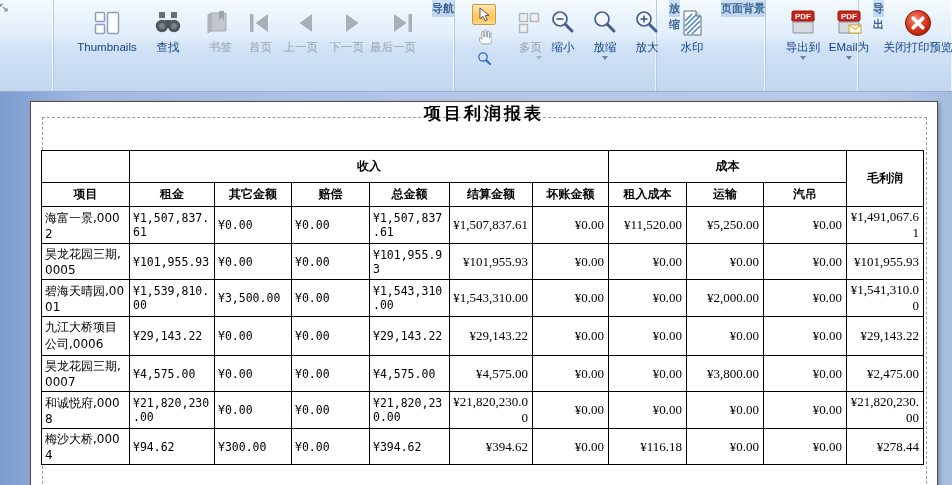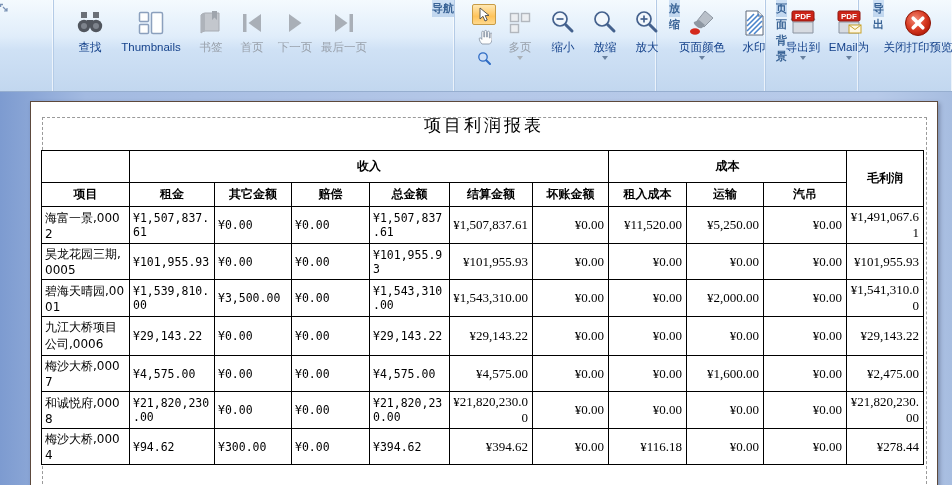--- a/index.html
+++ b/index.html
@@ -10,38 +10,38 @@
     border-bottom:1px solid #96aecf;}
   .rgroup{position:relative;box-sizing:border-box;display:flex;flex-direction:row;
     border-right:1px solid #b4cbe6;box-shadow:inset -1px 0 0 rgba(255,255,255,.65);padding-left:13px;}
   .rgroup-body{flex:1;display:flex;align-items:flex-start;padding:3px 1px 0 1px;}
   .rgroup-label{height:17px;line-height:16px;font-size:11px;color:#3a6496;text-align:right;
     background:linear-gradient(#cfe1f5,#c0d6ee);position:relative;font-weight:bold;}
   .rbtn{display:flex;flex-direction:column;align-items:center;box-sizing:border-box;
     padding-top:2px;color:#15428b;font-size:11.5px;cursor:default;border-radius:3px;}
   .rbtn .ric{height:36px;display:flex;align-items:center;justify-content:center;}
   .rbtn .rlabel{line-height:13px;white-space:nowrap;}
-  .rbtn.disabled{color:#9aa2ac;}
+  .rbtn.disabled{color:#9aa2ac;align-items:flex-end;}
   .drop{width:0;height:0;border-left:3px solid transparent;border-right:3px solid transparent;
     border-top:4px solid #68809f;margin-top:2px;}
   .disabled .drop{border-top-color:#aab1b9;}
   .ministack{display:flex;flex-direction:column;gap:1px;padding:1px 2px 0 3px;}
   .mini{width:22px;height:19px;border:1px solid transparent;border-radius:2px;
     display:flex;align-items:center;justify-content:center;}
   .mini.sel{background:linear-gradient(#ffe8b4,#ffc35a 60%,#ffd98d);border-color:#c79b46;}
   .launcher{position:absolute;right:3px;top:2px;}
   .clipped{width:13px;height:40px;overflow:hidden;margin-top:2px;}
   
   .preview{position:relative;height:393px;
     background:linear-gradient(90deg,#7d9bd0,#a3bae1 9%,#b5c8e8 50%,#b7cae9 92%,#a7bde0);}
   .page{position:absolute;left:30px;top:9px;width:906px;height:390px;background:#fff;
     border:1px solid #5d493c;box-shadow:2px 2px 4px rgba(40,50,80,.35);}
   .margins{position:absolute;left:11px;top:15px;right:10px;bottom:-2px;
     border-left:1px dashed #9a9a9a;border-top:1px dashed #9a9a9a;border-right:1px dashed #9a9a9a;}
-  .rtitle{position:absolute;top:12px;left:0;width:100%;text-align:center;font-weight:normal;
+  .rtitle{position:absolute;top:0;left:0;width:100%;text-align:center;font-weight:bold;
     font-size:17px;letter-spacing:3px;color:#000;}
   .rpt{position:absolute;left:10px;top:48px;border-collapse:collapse;table-layout:fixed;width:882px;}
   .rpt th,.rpt td{border:1px solid #000;box-sizing:border-box;overflow:hidden;}
   .rpt th{font-size:12px;font-weight:bold;padding:2px 4px;background:#fff;}
   .rpt th.grp{text-align:center;height:32px;}
   .rpt th.sub{text-align:center;height:24px;vertical-align:middle;}
   .rpt th.thv{text-align:center;vertical-align:middle;margin-top:24px;}
   .rpt td{font-size:12px;padding:2px 3px;vertical-align:middle;word-break:break-all;line-break:anywhere;background:#fff;}
   .rpt td.c-name{font-family:"DejaVu Sans",sans-serif;text-align:left;}
   .rpt td.c-left{font-family:"DejaVu Sans Mono","Liberation Mono",monospace;font-size:11.5px;text-align:left;}
@@ -58,62 +58,70 @@
         <svg width="11" height="11" viewBox="0 0 11 11">
           <path d="M1.5 4 V1.5 H4" fill="none" stroke="#7b93b5" stroke-width="1.4"></path>
           <path d="M4 4 l4 4 M8 5 v3 h-3" fill="none" stroke="#7b93b5" stroke-width="1.2"></path>
         </svg>
       </span>
     </div>
   </div>
 
   <div class="rgroup" style="width:401px">
     <div class="rgroup-body">
+      <div class="rbtn" style="width:78px">
+        <div class="ric">
+          <svg width="28" height="28" viewBox="0 0 28 28">
+            <rect x="2.5" y="3.5" width="9" height="9" rx="1" fill="#fdfefe" stroke="#8ba0bd" stroke-width="1.5"></rect>
+            <rect x="2.5" y="15.5" width="9" height="9" rx="1" fill="#fdfefe" stroke="#8ba0bd" stroke-width="1.5"></rect>
+            <rect x="14.5" y="3.5" width="11" height="21" rx="1.5" fill="#fdfefe" stroke="#8ba0bd" stroke-width="1.5"></rect>
+          </svg>
+        </div>
+        <div class="rlabel">Thumbnails</div>
+      </div>
       <div class="rbtn" style="width:44px">
         <div class="ric">
           <svg width="30" height="28" viewBox="0 0 30 28">
             <rect x="6" y="3" width="6" height="6" fill="#6b7077"></rect>
             <rect x="18" y="3" width="6" height="6" fill="#6b7077"></rect>
             <circle cx="9" cy="17" r="6.2" fill="#51565e"></circle>
             <circle cx="21" cy="17" r="6.2" fill="#51565e"></circle>
             <rect x="12" y="11" width="6" height="6" fill="#51565e"></rect>
             <circle cx="9" cy="17" r="3" fill="#7d838c"></circle>
             <circle cx="21" cy="17" r="3" fill="#7d838c"></circle>
           </svg>
         </div>
         <div class="rlabel">查找</div>
       </div>
-      <div class="rbtn" style="width:78px">
-        <div class="ric">
-          <svg width="28" height="28" viewBox="0 0 28 28">
-            <rect x="2.5" y="3.5" width="9" height="9" rx="1" fill="#fdfefe" stroke="#8ba0bd" stroke-width="1.5"></rect>
-            <rect x="2.5" y="15.5" width="9" height="9" rx="1" fill="#fdfefe" stroke="#8ba0bd" stroke-width="1.5"></rect>
-            <rect x="14.5" y="3.5" width="11" height="21" rx="1.5" fill="#fdfefe" stroke="#8ba0bd" stroke-width="1.5"></rect>
-          </svg>
-        </div>
-        <div class="rlabel">Thumbnails</div>
-      </div>
       <div class="rbtn disabled" style="width:42px">
         <div class="ric">
           <svg width="28" height="28" viewBox="0 0 28 28">
             <path d="M4 6 q2-2 4-2 h14 v18 h-14 q-2 0-4 2 z" fill="#c3c7cd" stroke="#a7abb2"></path>
             <path d="M4 6 v18 q2-2 4-2 v-18 q-2 0-4 2z" fill="#aeb3ba"></path>
             <path d="M15 2 h5 v9 l-2.5-2.5 L15 11 z" fill="#9fa5ad"></path>
           </svg>
         </div>
         <div class="rlabel">书签</div>
       </div>
       <div class="rbtn disabled" style="width:40px">
         <div class="ric">
           <svg width="26" height="24" viewBox="0 0 26 24">
             <rect x="4" y="3" width="3.5" height="18" fill="#a9afb7"></rect>
             <path d="M22 3 L9.5 12 L22 21 z" fill="#a9afb7"></path>
           </svg>
         </div>
         <div class="rlabel">首页</div>
+      </div>
+      <div class="rbtn disabled" style="width:46px">
+        <div class="ric">
+          <svg width="24" height="24" viewBox="0 0 24 24">
+            <path d="M18 3 L5.5 12 L18 21 z" fill="#a9afb7"></path>
+          </svg>
+        </div>
+        <div class="rlabel">上一页</div>
       </div>
       <div class="rbtn disabled" style="width:46px">
         <div class="ric">
           <svg width="24" height="24" viewBox="0 0 24 24">
             <path d="M6 3 L18.5 12 L6 21 z" fill="#a9afb7"></path>
           </svg>
         </div>
         <div class="rlabel">下一页</div>
       </div>
       <div class="rbtn disabled" style="width:52px">
@@ -190,31 +198,20 @@
           </svg>
         </div>
         <div class="rlabel">放大</div>
       </div>
     </div>
     <div class="rgroup-label">放缩</div>
   </div>
 
   <div class="rgroup" style="width:109px">
     <div class="rgroup-body">
-      <div class="rbtn" style="width:62px">
-        <div class="ric">
-          <svg width="30" height="28" viewBox="0 0 30 28">
-            <path d="M18 2 l8 7 -9 9 -7-6 z" fill="#b9c0c9" stroke="#8e97a2"></path>
-            <path d="M12 11 l6 5 -3 3 q-3 1-6-2 t-2-4 z" fill="#8e97a2"></path>
-            <ellipse cx="8" cy="22.5" rx="5" ry="3.2" fill="#d42a1e"></ellipse>
-          </svg>
-        </div>
-        <div class="rlabel">页面颜色</div>
-        <div class="drop"></div>
-      </div>
       <div class="rbtn" style="width:42px">
         <div class="ric">
           <svg width="26" height="28" viewBox="0 0 26 28">
             <path d="M5 2 h12 l5 5 v19 H5 z" fill="#fff" stroke="#5f6b7d"></path>
             <path d="M17 2 v5 h5" fill="#e8ecf1" stroke="#5f6b7d"></path>
             <g stroke="#4a84cc" stroke-width="1.6">
               <line x1="6" y1="12" x2="13" y2="5"></line>
               <line x1="6" y1="17" x2="18" y2="5"></line>
               <line x1="6" y1="22" x2="21" y2="7"></line>
               <line x1="8" y1="25" x2="21" y2="12"></line>
@@ -369,29 +366,29 @@
               <td class="c-left">¥0.00</td>
               <td class="c-left">¥29,143.22</td>
               <td class="c-right">¥29,143.22</td>
               <td class="c-right">¥0.00</td>
               <td class="c-right">¥0.00</td>
               <td class="c-right">¥0.00</td>
               <td class="c-right">¥0.00</td>
               <td class="c-right">¥29,143.22</td>
             </tr>
             <tr>
-              <td class="c-name">梅沙大桥,0007</td>
+              <td class="c-name">昊龙花园三期,0007</td>
               <td class="c-left">¥4,575.00</td>
               <td class="c-left">¥0.00</td>
               <td class="c-left">¥0.00</td>
               <td class="c-left">¥4,575.00</td>
               <td class="c-right">¥4,575.00</td>
               <td class="c-right">¥0.00</td>
               <td class="c-right">¥0.00</td>
-              <td class="c-right">¥1,600.00</td>
+              <td class="c-right">¥3,800.00</td>
               <td class="c-right">¥0.00</td>
               <td class="c-right">¥2,475.00</td>
             </tr>
             <tr>
               <td class="c-name">和诚悦府,0008</td>
               <td class="c-left">¥21,820,230.00</td>
               <td class="c-left">¥0.00</td>
               <td class="c-left">¥0.00</td>
               <td class="c-left">¥21,820,230.00</td>
               <td class="c-right">¥21,820,230.00</td>

